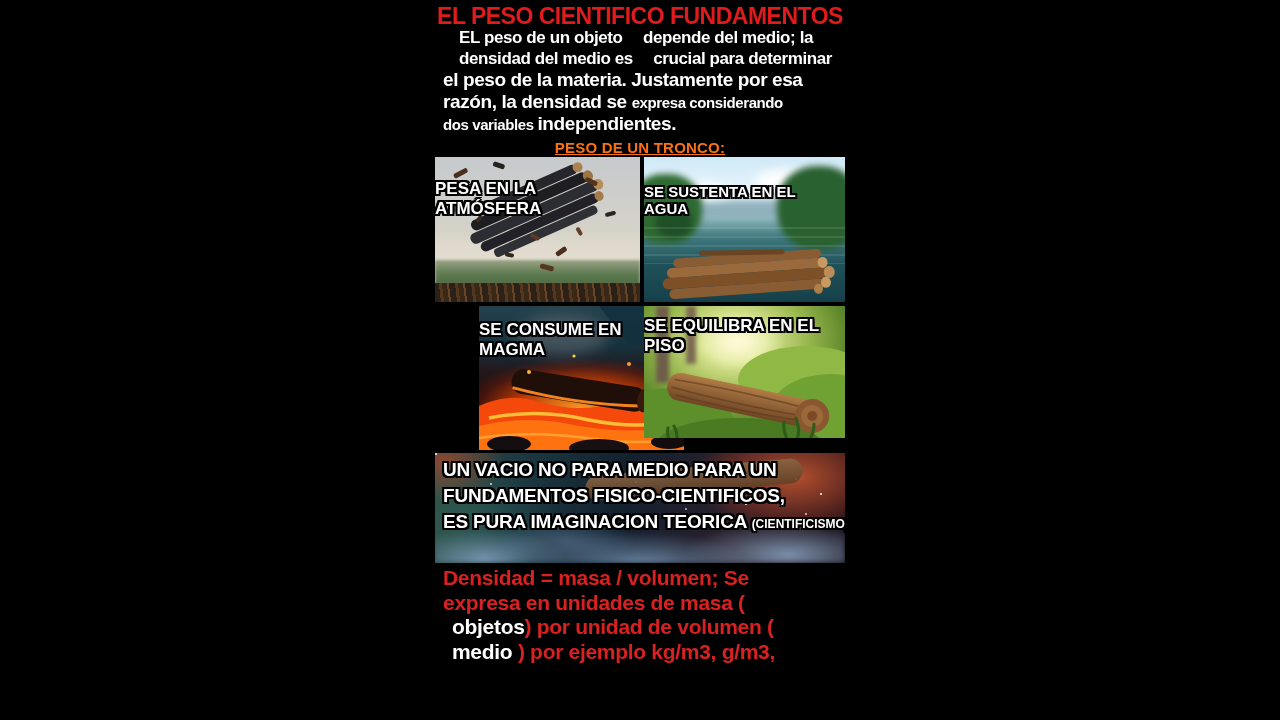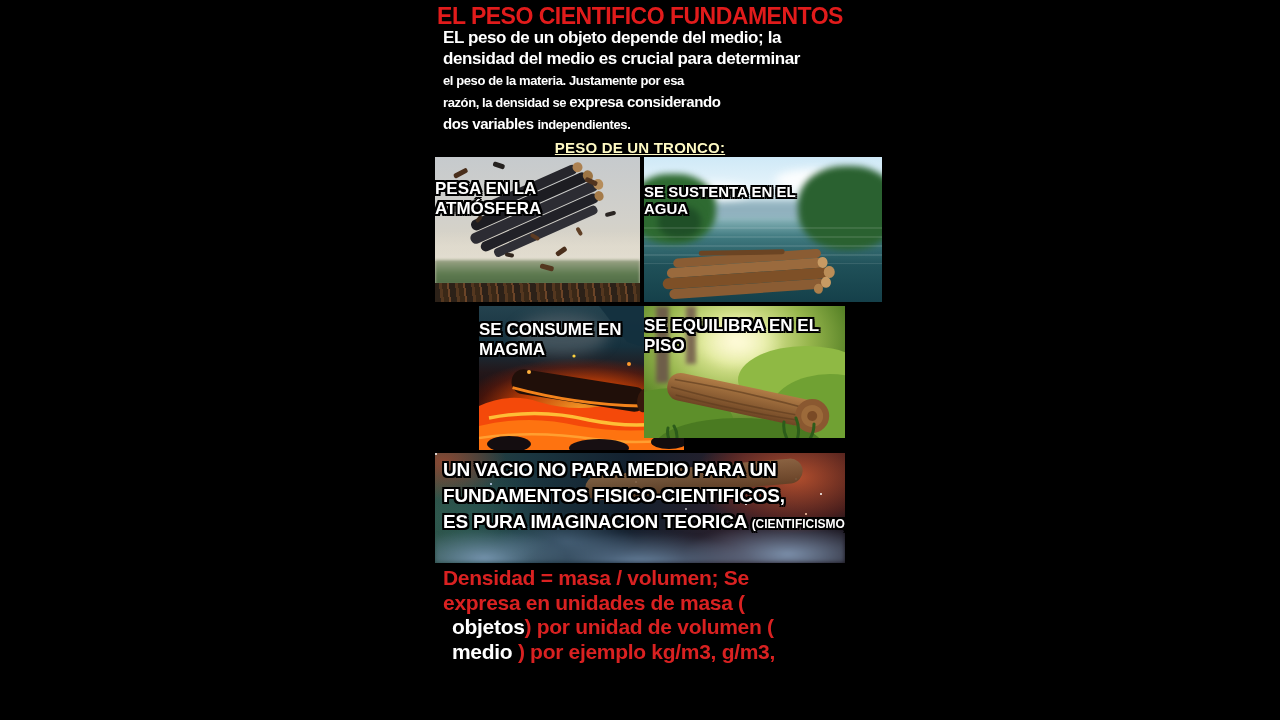--- a/index.html
+++ b/index.html
@@ -8,34 +8,34 @@
   .abs{position:absolute;}
 
   
   .title{left:435px;top:3px;width:410px;text-align:center;color:#e11b1b;
          font-weight:bold;font-size:23px;letter-spacing:-0.5px;white-space:nowrap;}
 
   
   .intro{left:435px;top:27px;width:410px;color:#fff;font-weight:bold;
          letter-spacing:-0.4px;}
   .intro div{line-height:21px;white-space:nowrap;padding-left:8px;}
-  .intro .md{font-size:17px;}
-  .intro .lg{font-size:13px;}
+  .intro .md{font-size:17px;margin-left:16px;}
+  .intro .lg{font-size:19px;}
   .intro .sm{font-size:15px;}
 
   
-  .heading{left:435px;top:139px;width:410px;text-align:center;color:#fef9c3;
+  .heading{left:435px;top:139px;width:410px;text-align:center;color:#f97316;
            font-weight:bold;font-size:15px;text-decoration:underline;letter-spacing:0.2px;}
 
   
   .tile{overflow:hidden;}
   .tile svg{position:absolute;left:0;top:0;}
   .tile1{left:435px;top:157px;width:205px;height:145px;
          background:linear-gradient(180deg,#c6cacd 0%,#d3d1ca 45%,#d9d4c6 62%,#cfc8b8 72%);}
-  .tile2{left:644px;top:157px;width:238px;height:145px;
+  .tile2{left:644px;top:157px;width:201px;height:145px;
          background:linear-gradient(180deg,#cfe9f7 0%,#e9f5fb 24%,#b4d4dc 38%,#7aa9ae 45%,#407a80 55%,#1f5058 75%,#15404a 100%);}
   .tile3{left:435px;top:306px;width:205px;height:144px;
          background:linear-gradient(180deg,#24424e 0%,#16313e 28%,#23171a 46%,#190d10 62%,#1a0c0e 100%);margin-left:44px;}
   .tile4{left:644px;top:306px;width:201px;height:132px;
          background:radial-gradient(ellipse 150px 110px at 45% 26%,#f7f2c2 0%,#dde794 20%,#96b54c 50%,#4a771f 84%,#35601a 100%);}
 
   .cap{position:absolute;left:0;width:100%;text-align:left;color:#fff;font-weight:bold;
        white-space:pre-line;line-height:1.15;z-index:5;
        text-shadow:-2px -2px 0 #000,2px -2px 0 #000,-2px 2px 0 #000,2px 2px 0 #000,
                    0 -2px 0 #000,0 2px 0 #000,-2px 0 0 #000,2px 0 0 #000;}

